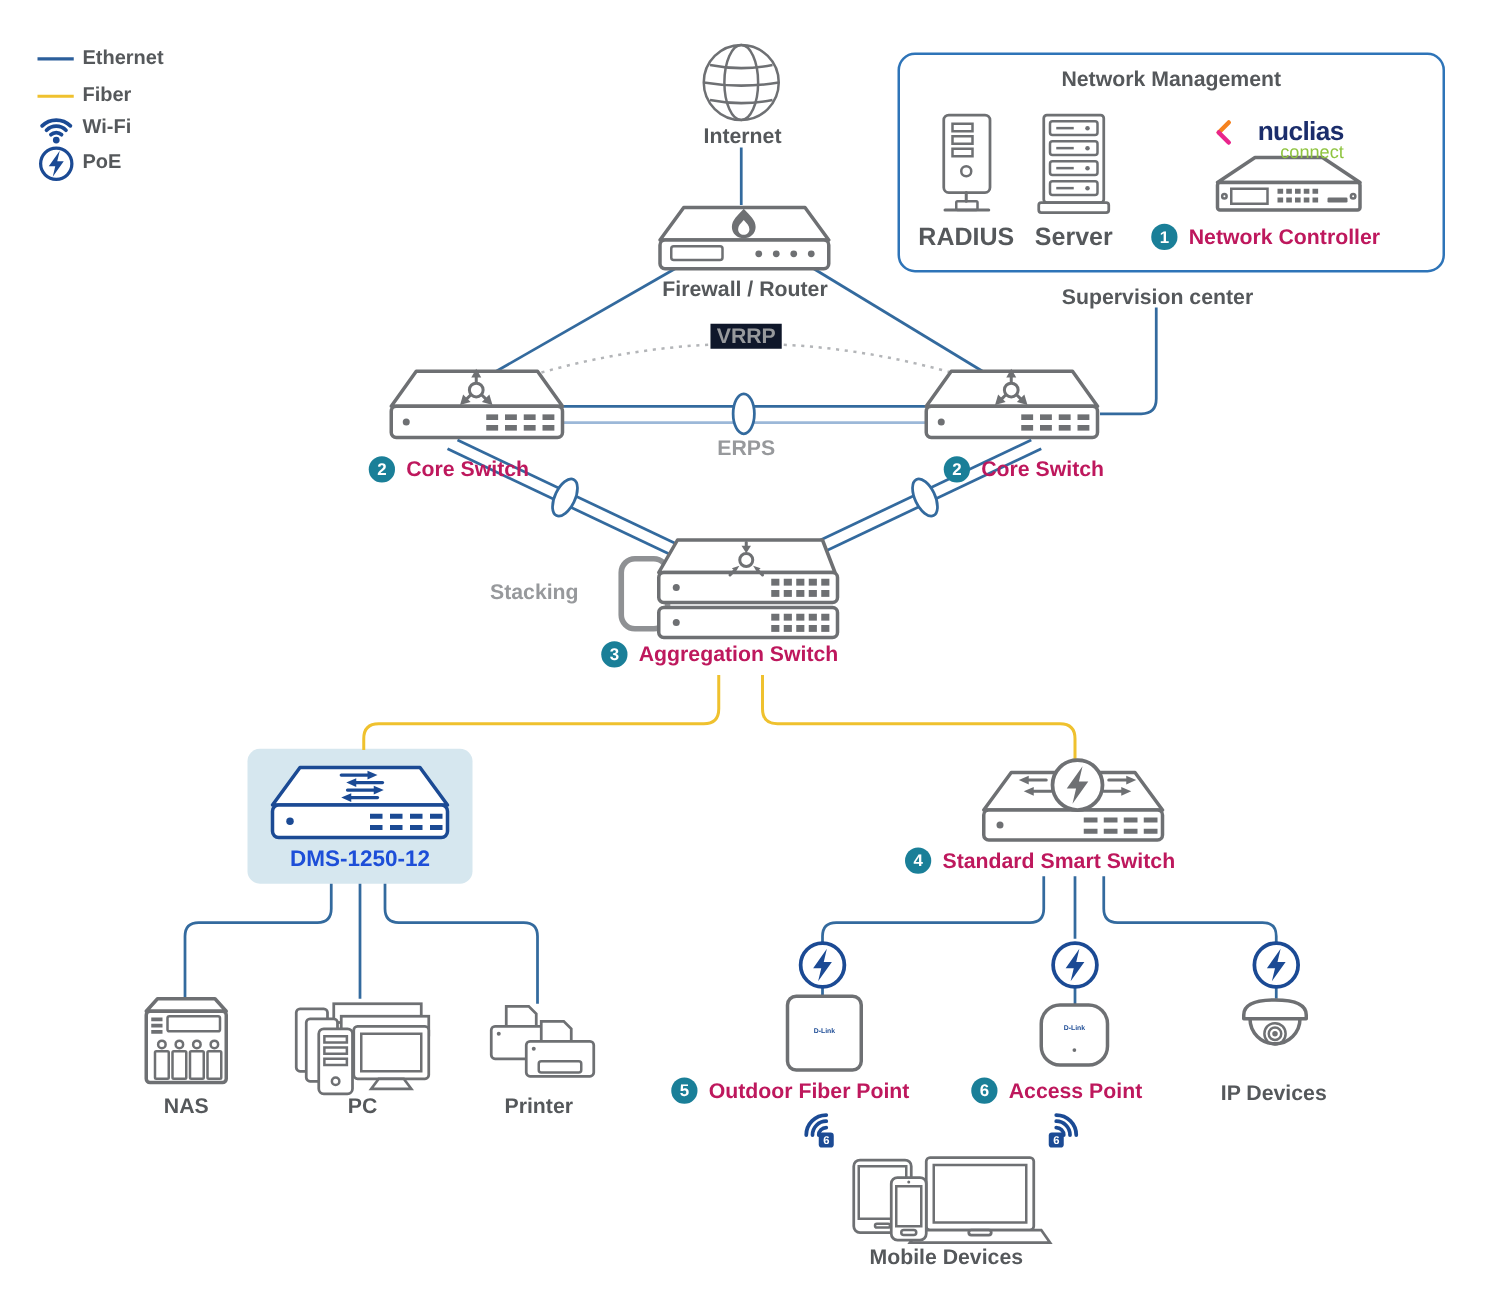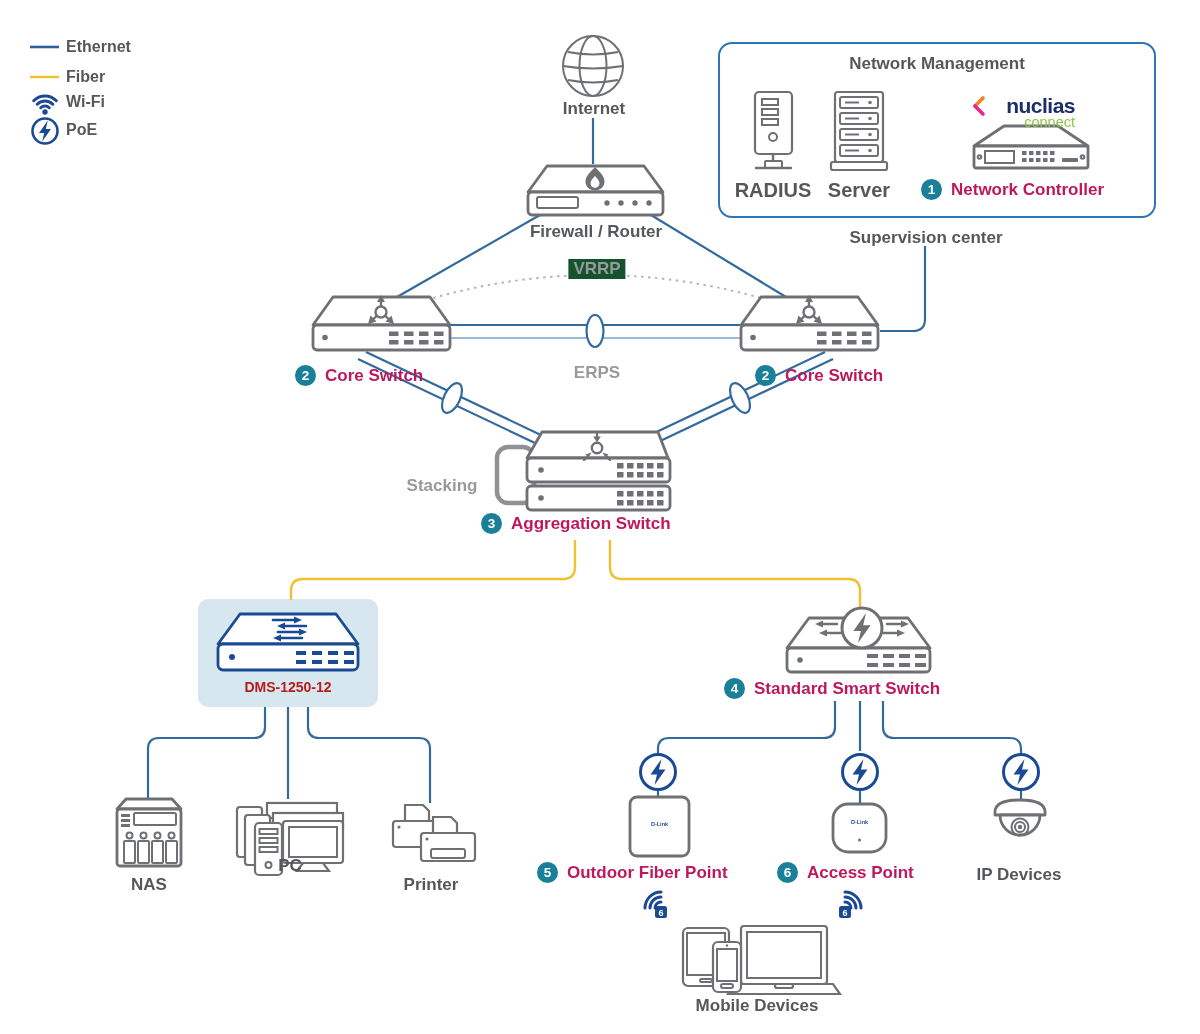--- a/index.html
+++ b/index.html
@@ -3,22 +3,22 @@
 <meta charset="utf-8">
 <style>
   html,body{margin:0;padding:0;background:#fff;}
   #canvas{position:relative;width:1200px;height:1034px;background:#fff;overflow:hidden;
           font-family:"Liberation Sans",sans-serif;}
   .abs{position:absolute;}
   .lbl{position:absolute;font-weight:700;font-size:17px;color:#55585b;white-space:nowrap;line-height:20px;}
   .lbl.center{transform:translateX(-50%);}
   .lbl.small{font-size:20px;}
   .lbl.muted{color:#97999c;}
-  .lbl.navy{color:#b91c1c;font-size:14px;}
-  .lbl.vrrp{background:#14532d;padding:0 5px;}
+  .lbl.navy{color:#1d4ed8;font-size:18px;}
+  .lbl.vrrp{background:#0f172a;padding:0 5px;}
   .row{position:absolute;display:flex;align-items:center;gap:9px;}
   .badge{display:inline-flex;width:21px;height:21px;border-radius:50%;background:#1a7f98;color:#fff;
          font-size:13.5px;font-weight:700;align-items:center;justify-content:center;flex:none;}
   .rlabel{font-weight:700;font-size:17px;color:#be185d;white-space:nowrap;}
   .nm-box{position:absolute;left:718px;top:42px;width:438px;height:176px;border:2px solid #2e74b8;border-radius:14px;box-sizing:border-box;}
   .dms-box{position:absolute;left:198px;top:599px;width:180px;height:108px;background:#d6e7ef;border-radius:10px;}
   .legend-lbl{position:absolute;font-weight:700;font-size:16px;color:#55585b;white-space:nowrap;}
   .nuclias{position:absolute;left:963px;top:94px;width:112px;}
   .nuclias .top{display:flex;align-items:center;gap:20px;justify-content:flex-end;}
   .nuclias .brand{color:#1b2d6b;font-size:21px;font-weight:800;letter-spacing:-0.5px;}
@@ -412,47 +412,47 @@
     <div class="sub">connect</div>
   </div>
 
   <div class="row" style="left:921px;top:179px">
     <span class="badge">1</span>
     <span class="rlabel">Network Controller</span>
   </div>
 
   <div class="lbl center" style="left:926px;top:228px">Supervision center</div>
   <div class="lbl center muted vrrp" style="left:597px;top:259px">VRRP</div>
-  <div class="lbl center muted" style="left:597px;top:363px">ERPS</div>
+  <div class="lbl center muted" style="left:597px;top:349px">ERPS</div>
 
   <div class="row" style="left:295px;top:365px">
     <span class="badge">2</span>
     <span class="rlabel">Core Switch</span>
   </div>
   <div class="row" style="left:755px;top:365px">
     <span class="badge">2</span>
     <span class="rlabel">Core Switch</span>
   </div>
 
-  <div class="lbl muted" style="left:392px;top:476px;width:100px;text-align:center">Stacking</div>
+  <div class="lbl muted" style="left:392px;top:464px;width:100px;text-align:left">Stacking</div>
 
   <div class="row" style="left:481px;top:513px">
     <span class="badge">3</span>
     <span class="rlabel">Aggregation Switch</span>
   </div>
 
   <div class="lbl center navy" style="left:288px;top:677px">DMS-1250-12</div>
 
   <div class="row" style="left:724px;top:678px">
     <span class="badge">4</span>
     <span class="rlabel">Standard Smart Switch</span>
   </div>
 
   <div class="lbl center" style="left:149px;top:875px">NAS</div>
-  <div class="lbl center" style="left:290px;top:856px">PC</div>
+  <div class="lbl center" style="left:290px;top:875px">PC</div>
   <div class="lbl center" style="left:431px;top:875px">Printer</div>
 
   <div class="row" style="left:537px;top:862px">
     <span class="badge">5</span>
     <span class="rlabel">Outdoor Fiber Point</span>
   </div>
   <div class="row" style="left:777px;top:862px">
     <span class="badge">6</span>
     <span class="rlabel">Access Point</span>
   </div>

